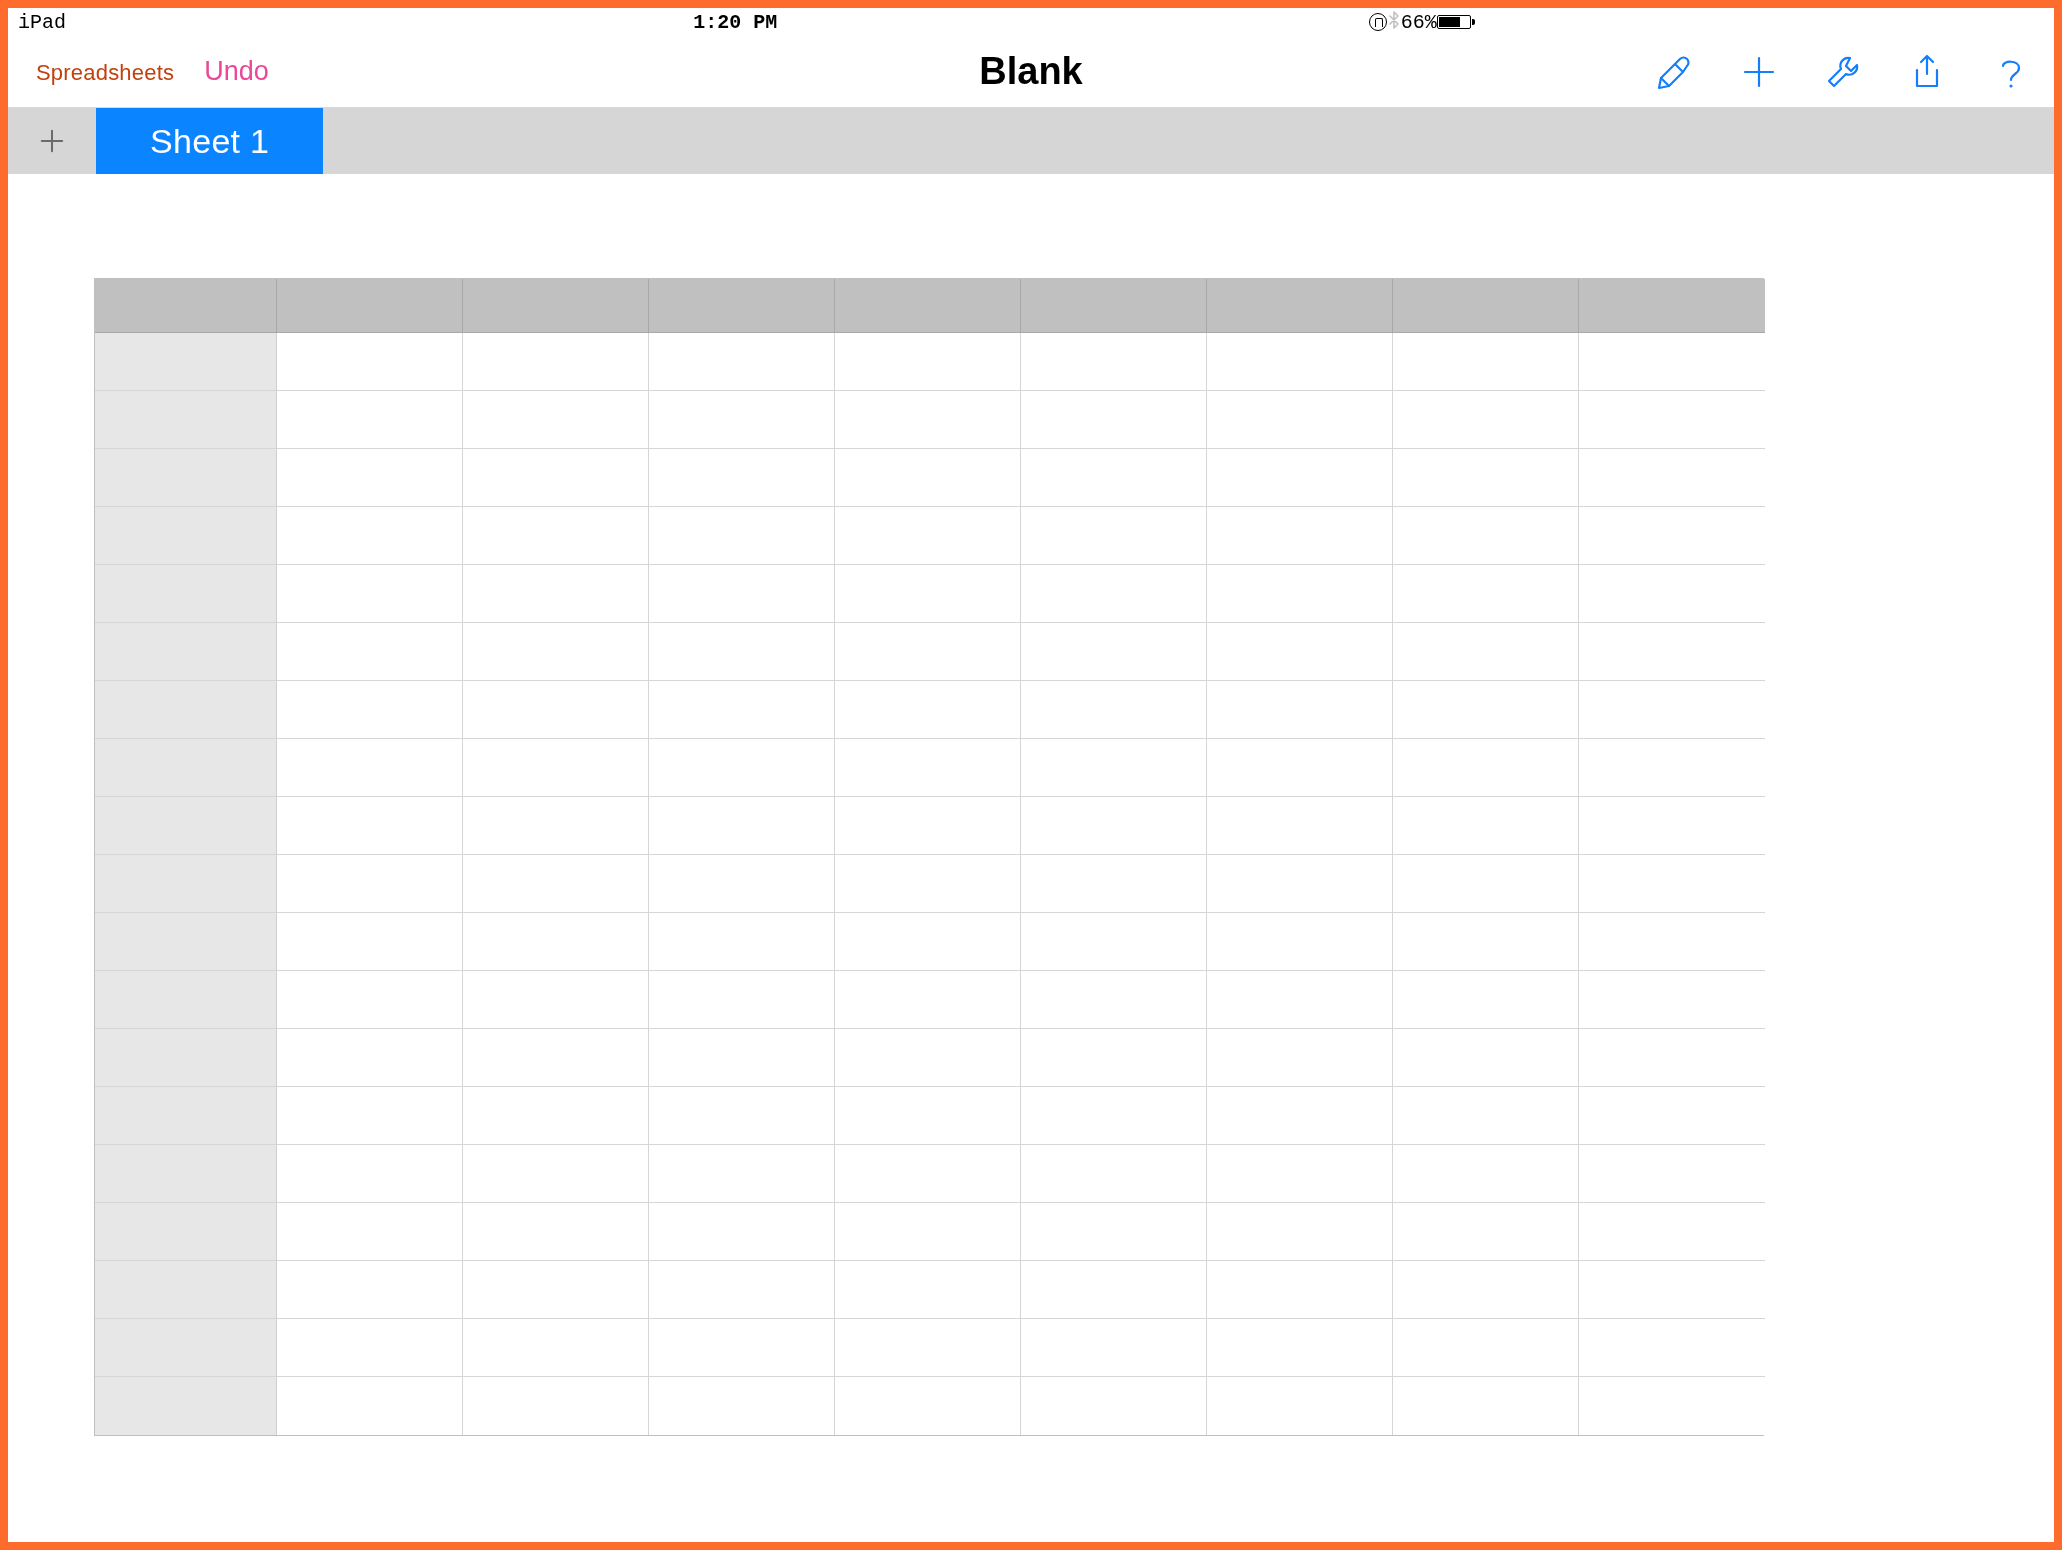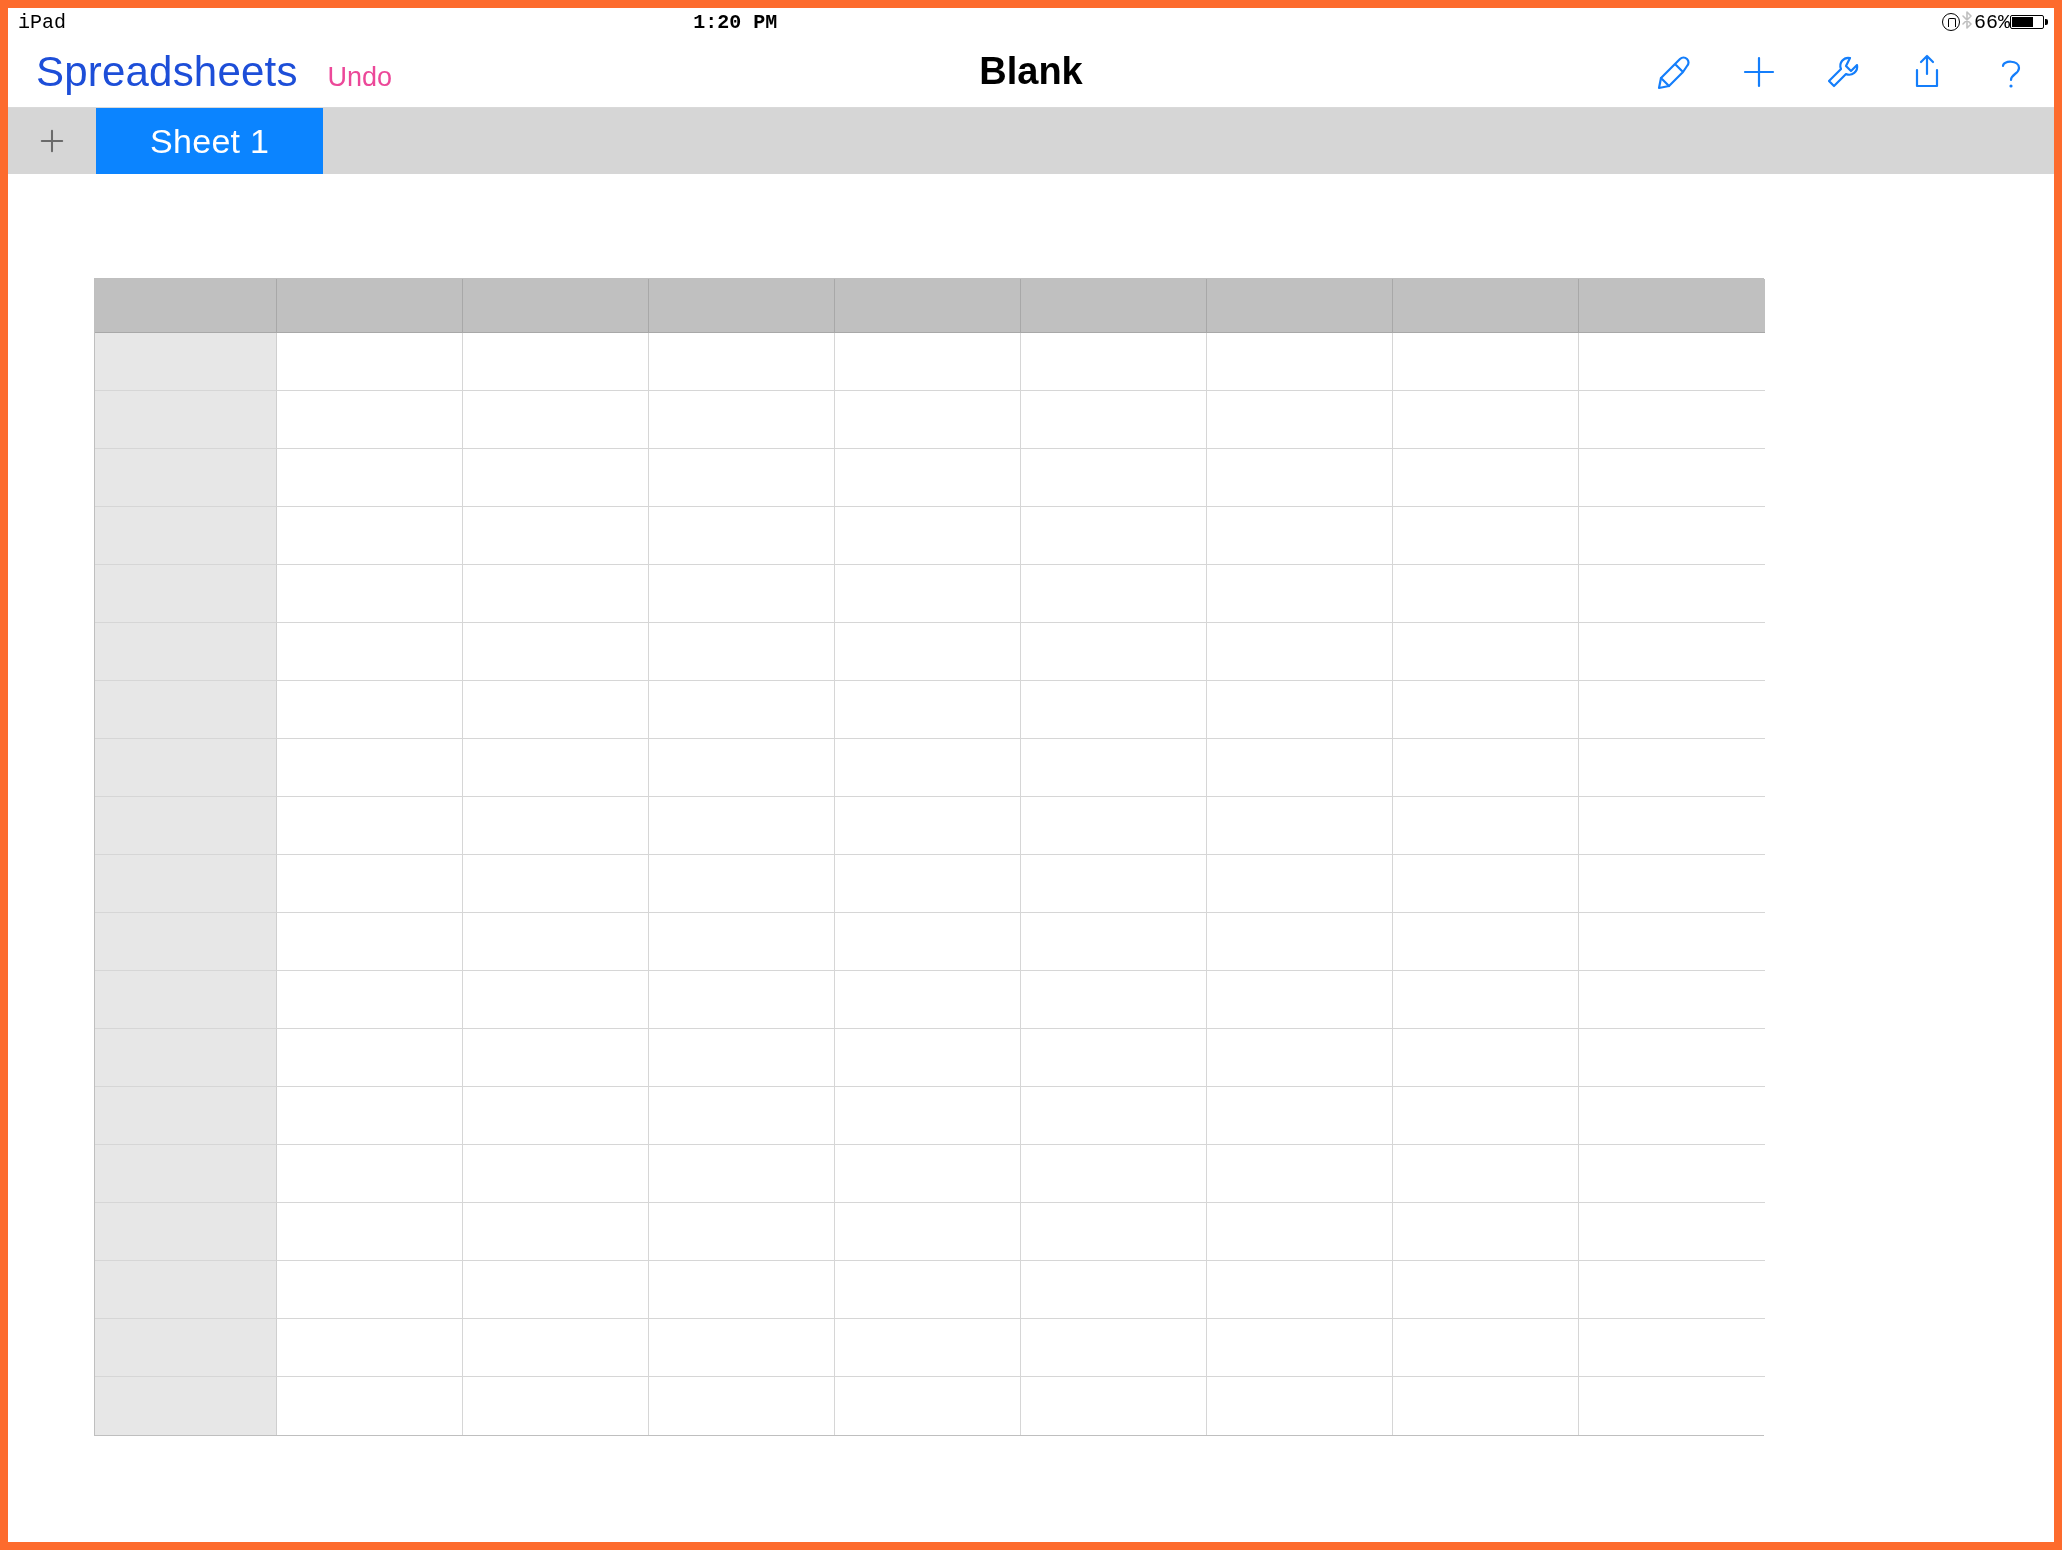--- a/index.html
+++ b/index.html
@@ -28,21 +28,21 @@
     align-items: center;
     justify-content: space-between;
     padding: 0 10px;
     font-size: 20px;
     font-weight: 500;
     color: #000;
     font-family: Liberation Mono, monospace;
   }
   .status-left { flex: 1; text-align: left; }
   .status-center { flex: 1; text-align: left; font-weight: 600; }
-  .status-right { flex: 1; text-align: right; display: flex; align-items: center; justify-content: flex-end; gap: 0; }
+  .status-right { flex: 1; text-align: right; display: flex; align-items: center; gap: 0; }
   .status-right .pct { font-weight: 400; }
   .battery {
     display: inline-block;
     width: 34px; height: 14px;
     border: 1.5px solid #000;
     border-radius: 2px;
     position: relative;
   }
   .battery::after {
     content: "";
@@ -71,21 +71,21 @@
   
   .toolbar {
     height: 72px;
     display: flex;
     align-items: center;
     justify-content: space-between;
     padding: 0 22px 0 28px;
     border-bottom: 1px solid #d9d9d9;
   }
   .tb-left { display: flex; align-items: baseline; gap: 30px; }
-  .tb-link { color: #1d4ed8; font-size: 42px; font-weight: 400; letter-spacing: 0.2px; }
+  .tb-link { color: #c2410c; font-size: 22px; font-weight: 400; letter-spacing: 0.2px; }
   .tb-undo { color: #ec4899; font-size: 27px; font-weight: 400; }
   .tb-title { font-size: 38px; font-weight: 700; color: #000; position:absolute; left:50%; transform:translateX(-50%); }
   .tb-right { display: flex; align-items: center; gap: 42px; }
   .tb-icon { width: 42px; height: 42px; display:flex; align-items:center; justify-content:center; color:#147efb; }
   .tb-icon svg { width: 40px; height: 40px; stroke: #147efb; fill: none; stroke-width: 2.2; stroke-linecap: round; stroke-linejoin: round; }
 
   
   .tab-strip {
     height: 66px;
     background: #d6d6d6;

